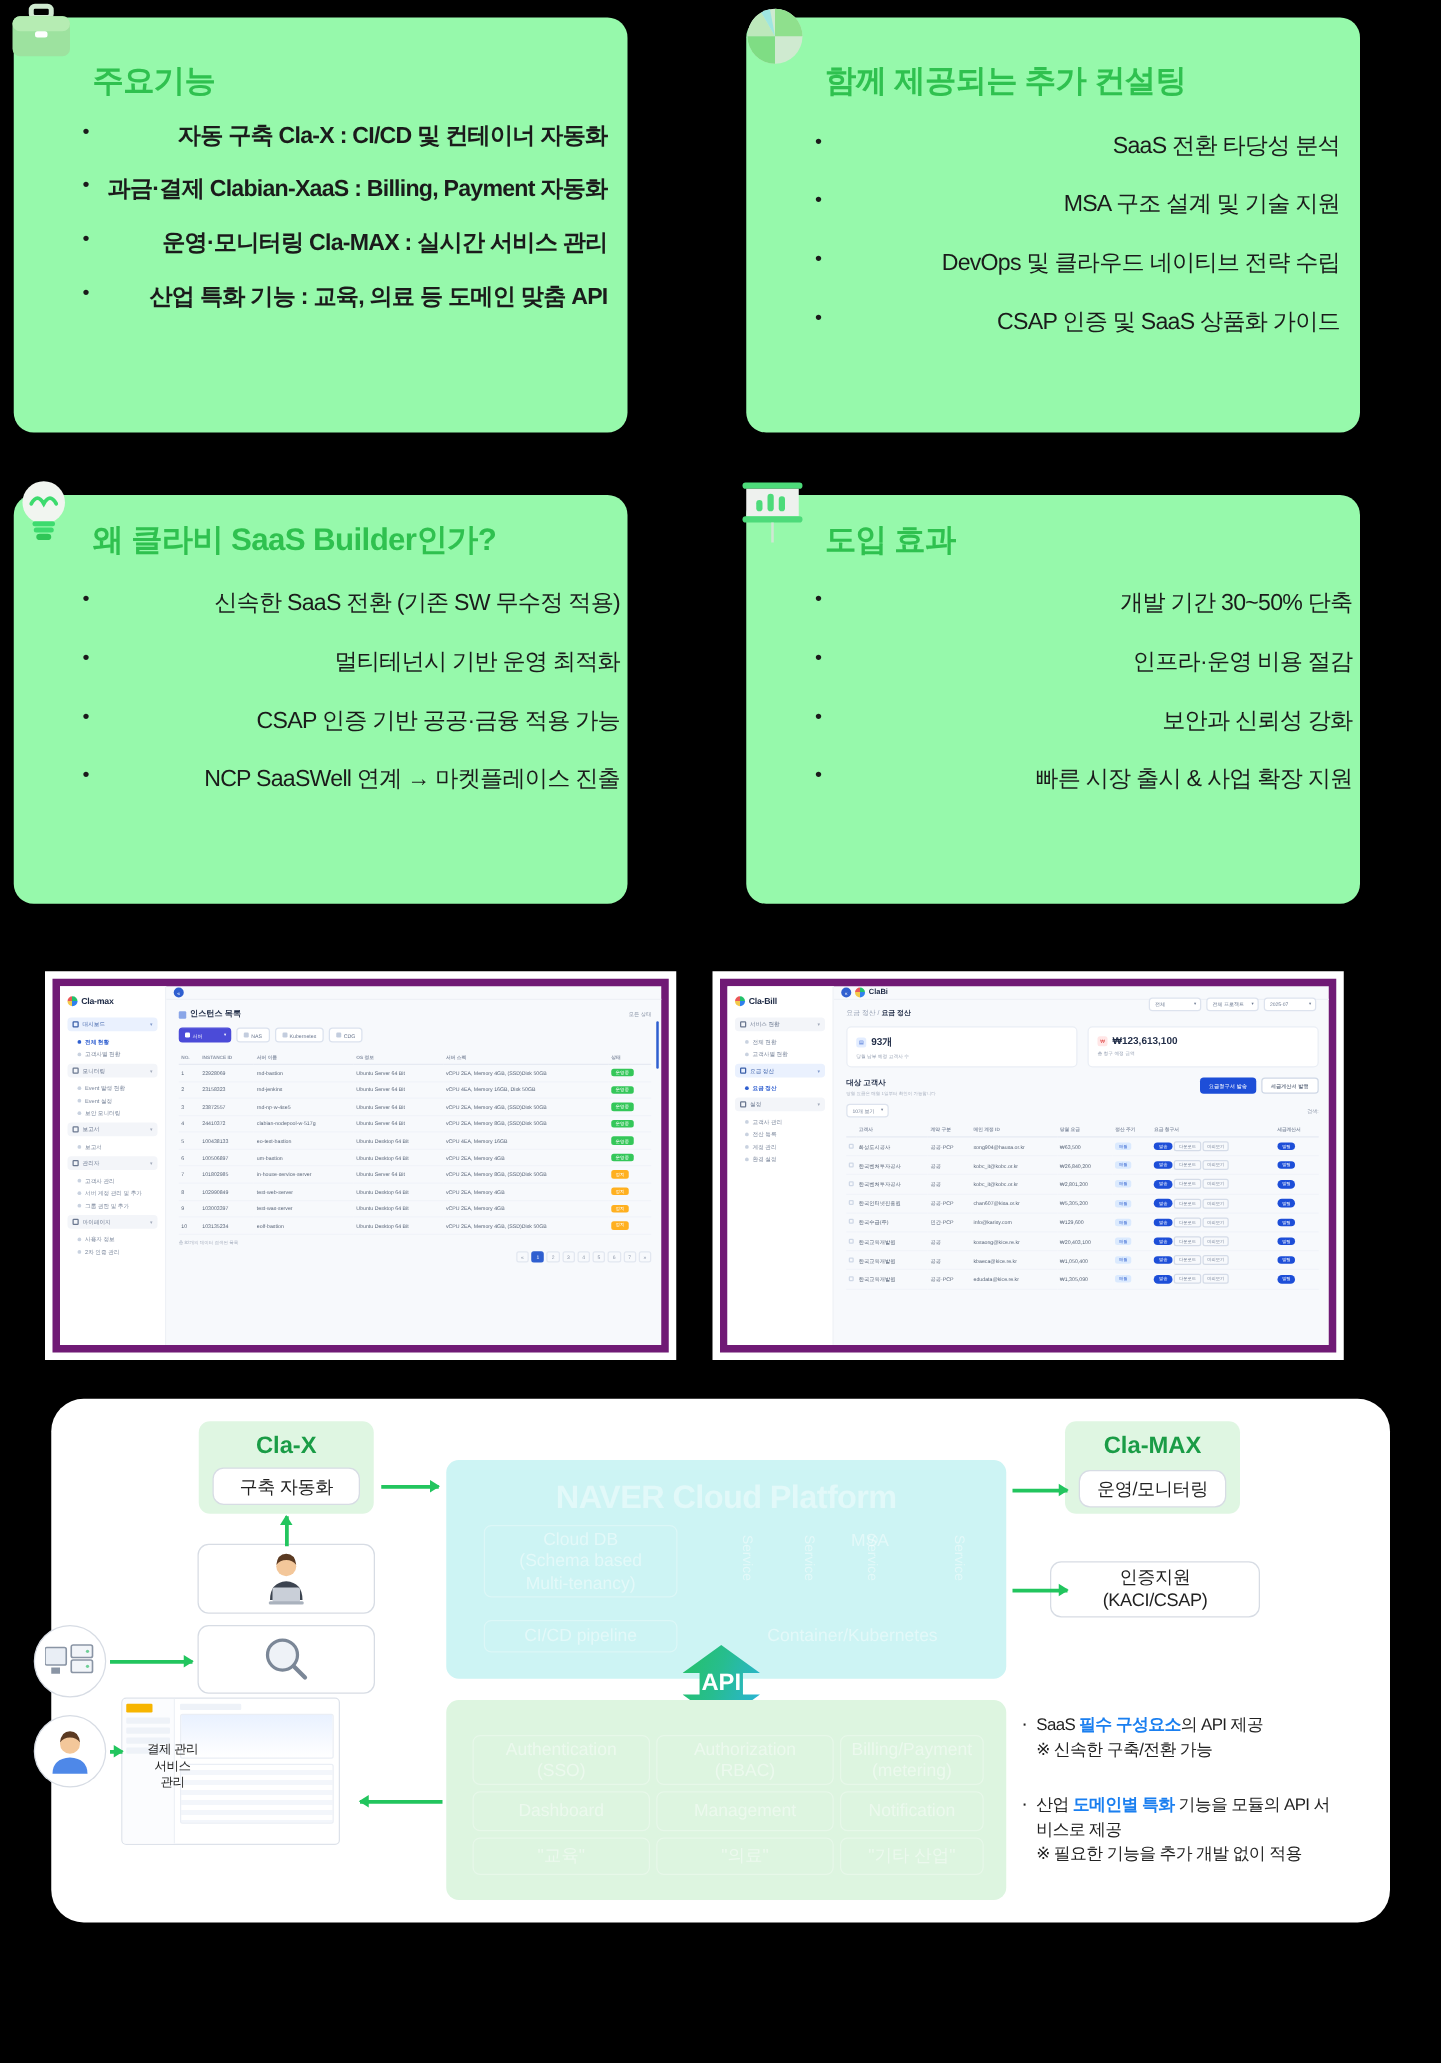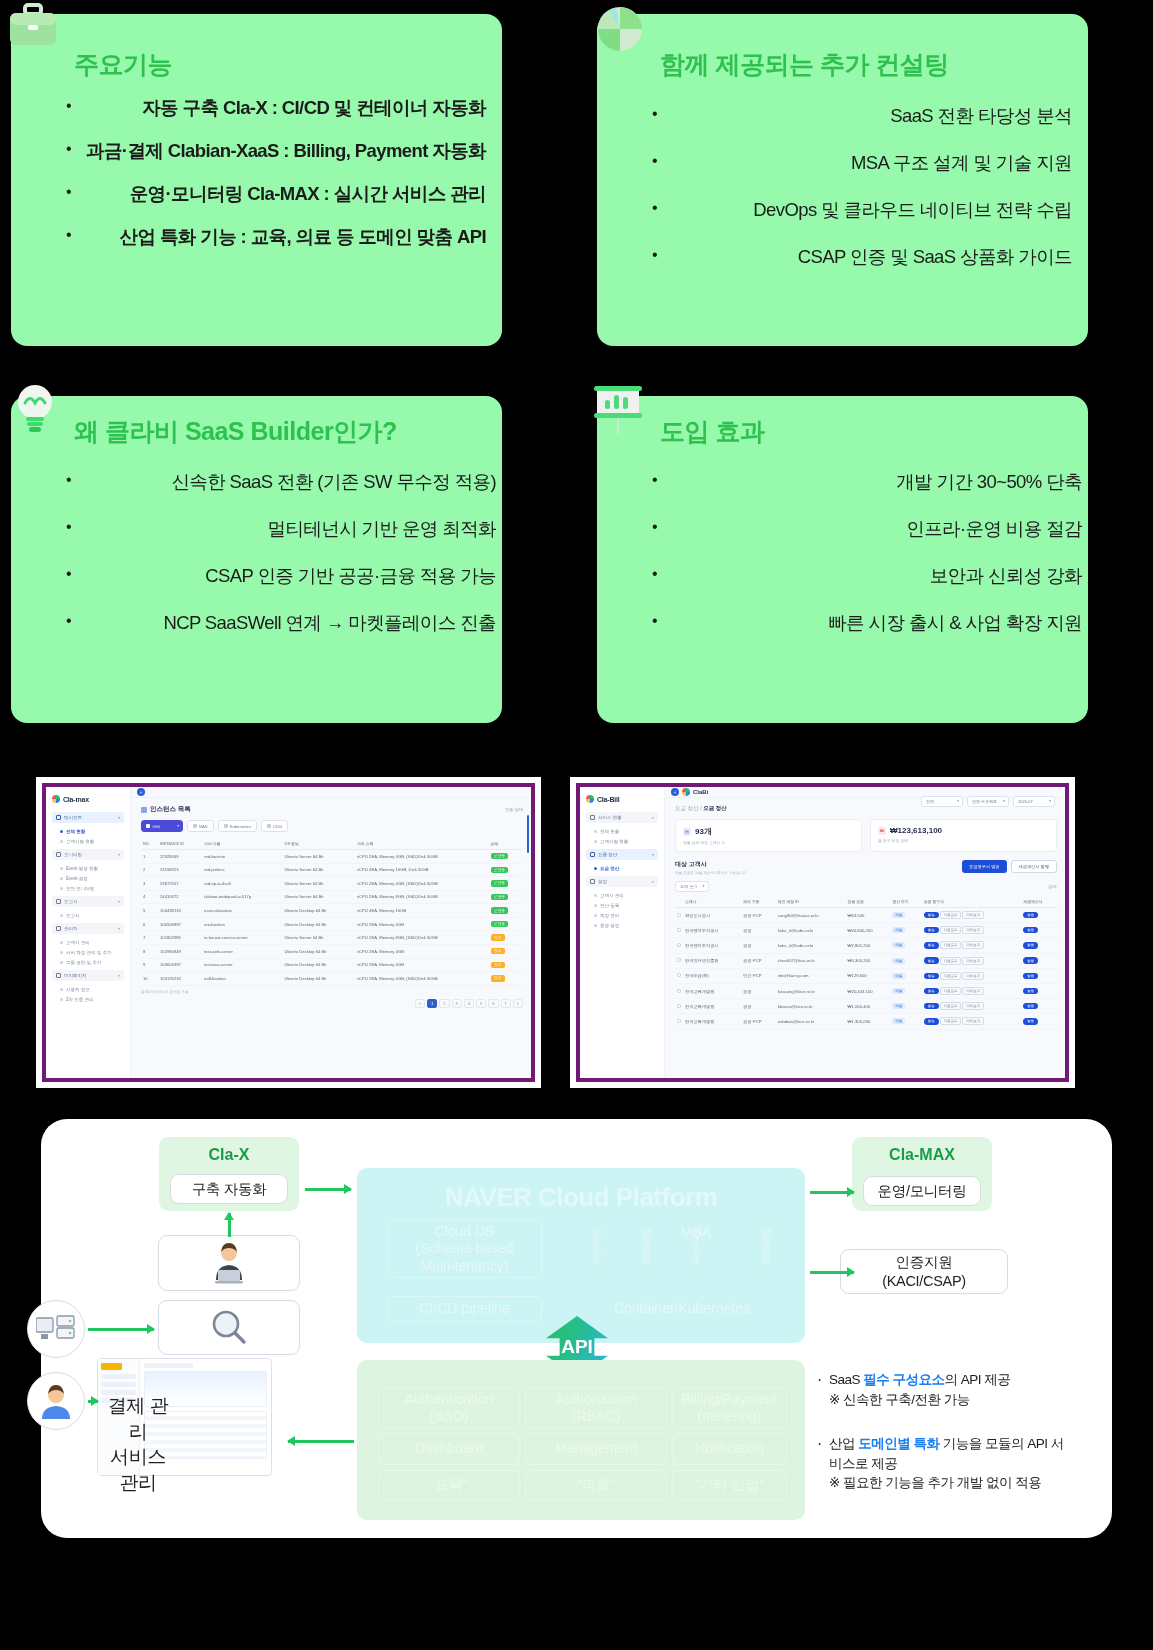--- a/index.html
+++ b/index.html
@@ -77,21 +77,21 @@
   .shot {
     position: absolute;
     background: #ffffff;
     box-shadow: 0 1px 4px rgba(0,0,0,.25);
     overflow: hidden;
     font-size: 4px;
   }
   #shot-clamax { left: 36px; top: 777px; width: 505px; height: 311px; }
   #shot-clabill { left: 570px; top: 777px; width: 505px; height: 311px; }
   .shot-inner { position: absolute; left: 6px; top: 6px; right: 6px; bottom: 6px;
-                background: #f7f9fc; border: 4px solid #701a75; display: flex; }
+                background: #f7f9fc; border: 6px solid #701a75; display: flex; }
   .sb { width: 85px; background: #fff; border-right: 1px solid #eef1f6; padding: 8px 6px; }
   .brand { display: flex; align-items: center; gap: 3px; font-size: 7px; font-weight: 700;
            color: #1f2b46; margin-bottom: 9px; letter-spacing: -.2px; }
   .brand-mark { width: 8px; height: 8px; border-radius: 50%;
     background: conic-gradient(#23c16b 0 25%, #2f80ed 0 50%, #f2c94c 0 75%, #eb5757 0 100%); }
   .sb-grp { display:flex; align-items:center; gap:3px; background:#eaf1fe; color:#3a5fa8;
             border-radius:3px; padding:3px 4px; margin:3px 0; font-size:4.5px; position:relative; }
   .sb-grp.plain { background: #f3f5f9; color:#6b7890; }
   .sb-grp::after { content:"\25BE"; position:absolute; right:4px; font-size:4px; opacity:.6; }
   .sb-sq { width:5px; height:5px; border:1px solid currentColor; border-radius:1px; flex:none; }
@@ -150,21 +150,21 @@
   .mini { display:inline-block; font-size:3.4px; border-radius:2px; padding:1px 3px; }
   .mini.b { background:#1d4ed8; color:#fff; border-radius:6px; padding:1.2px 4px;}
   .mini.o { border:1px solid #d5dce8; color:#6b7890; }
   .mini.blue-tag { background:#dbeafe; color:#2f5fd0; border-radius:2px; }
 
   
   #diagram {
     position:absolute; left:41px; top:1119px; width:1071px; height:419px;
     background:#fff; border-radius:26px;
   }
-  .dx-head { font-size:16px; font-weight:700; color:#1a9c46; text-align:center; }
+  .dx-head { font-size:19px; font-weight:700; color:#1a9c46; text-align:center; }
   .dbox {
     position:absolute; background:#fff; border:1.5px solid #d7dce4; border-radius:9px;
     display:flex; align-items:center; justify-content:center;
     font-size:14.5px; color:#222; text-align:center; letter-spacing:-.3px;
   }
   .grn-wrap { position:absolute; background:#dff6e2; border-radius:9px; }
   .arrow-g { position:absolute; background:#22c55e; height:2.5px; }
   .arrow-g::after {
     content:""; position:absolute; right:-1px; top:50%; transform:translateY(-50%);
     border-left:8px solid #22c55e; border-top:5px solid transparent; border-bottom:5px solid transparent;
@@ -211,21 +211,21 @@
   #mini-dash .md-sb { width:42px; background:#fbfcfe; border-right:1px solid #eef1f6; padding:4px 3px; }
   #mini-dash .md-mn { flex:1; padding:4px; }
   .md-row { height:5px; background:#eef2f8; border-radius:1px; margin-bottom:3px; }
   .md-head { height:7px; background:#f7b500; border-radius:1px; margin-bottom:4px; width:60%; }
   .md-chart { height:36px; background:linear-gradient(180deg,#e9f1ff,#ffffff);
               border:1px solid #eaeef5; border-radius:2px; margin-bottom:4px; }
   .md-tbl { height:48px; background:repeating-linear-gradient(#ffffff 0 4px,#f3f6fb 4px 8px);
             border:1px solid #eaeef5; border-radius:2px; }
 
   .pay-label { position:absolute; left:103px; top:1393px; width:70px; text-align:center;
-               font-size:19px; color:#222; line-height:1.35; letter-spacing:-.4px; }
+               font-size:10px; color:#222; line-height:1.35; letter-spacing:-.4px; }
 </style>
 </head>
 <body>
 
 <svg class="card-icon" id="icon-briefcase" viewBox="0 0 56 56">
   <rect x="20" y="5" width="16" height="9" rx="3" fill="none" stroke="#cfead0" stroke-width="4"></rect>
   <rect x="5" y="13" width="46" height="32" rx="6" fill="#9de29f"></rect>
   <rect x="5" y="13" width="46" height="12" rx="6" fill="#b6ecb3"></rect>
   <rect x="23" y="25" width="10" height="5" rx="2" fill="#fff"></rect>
 </svg>

